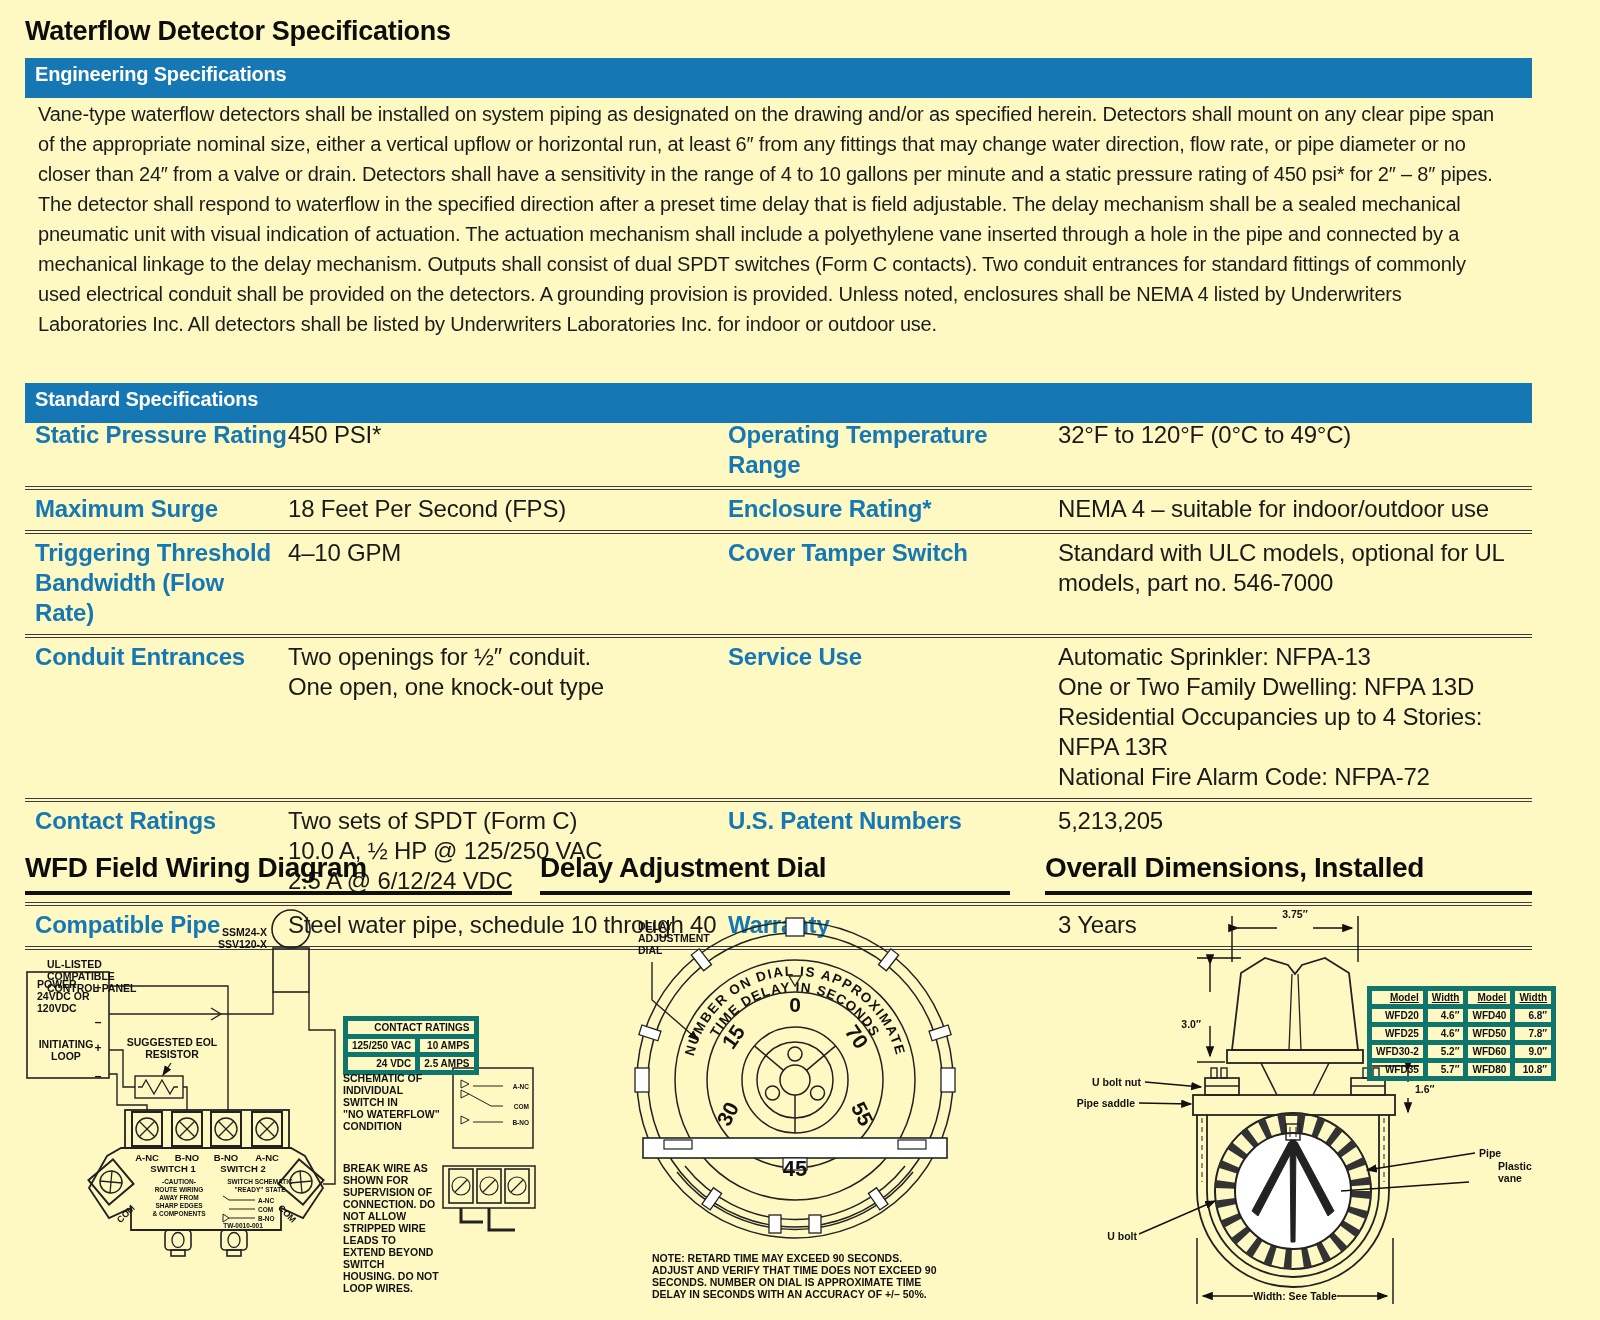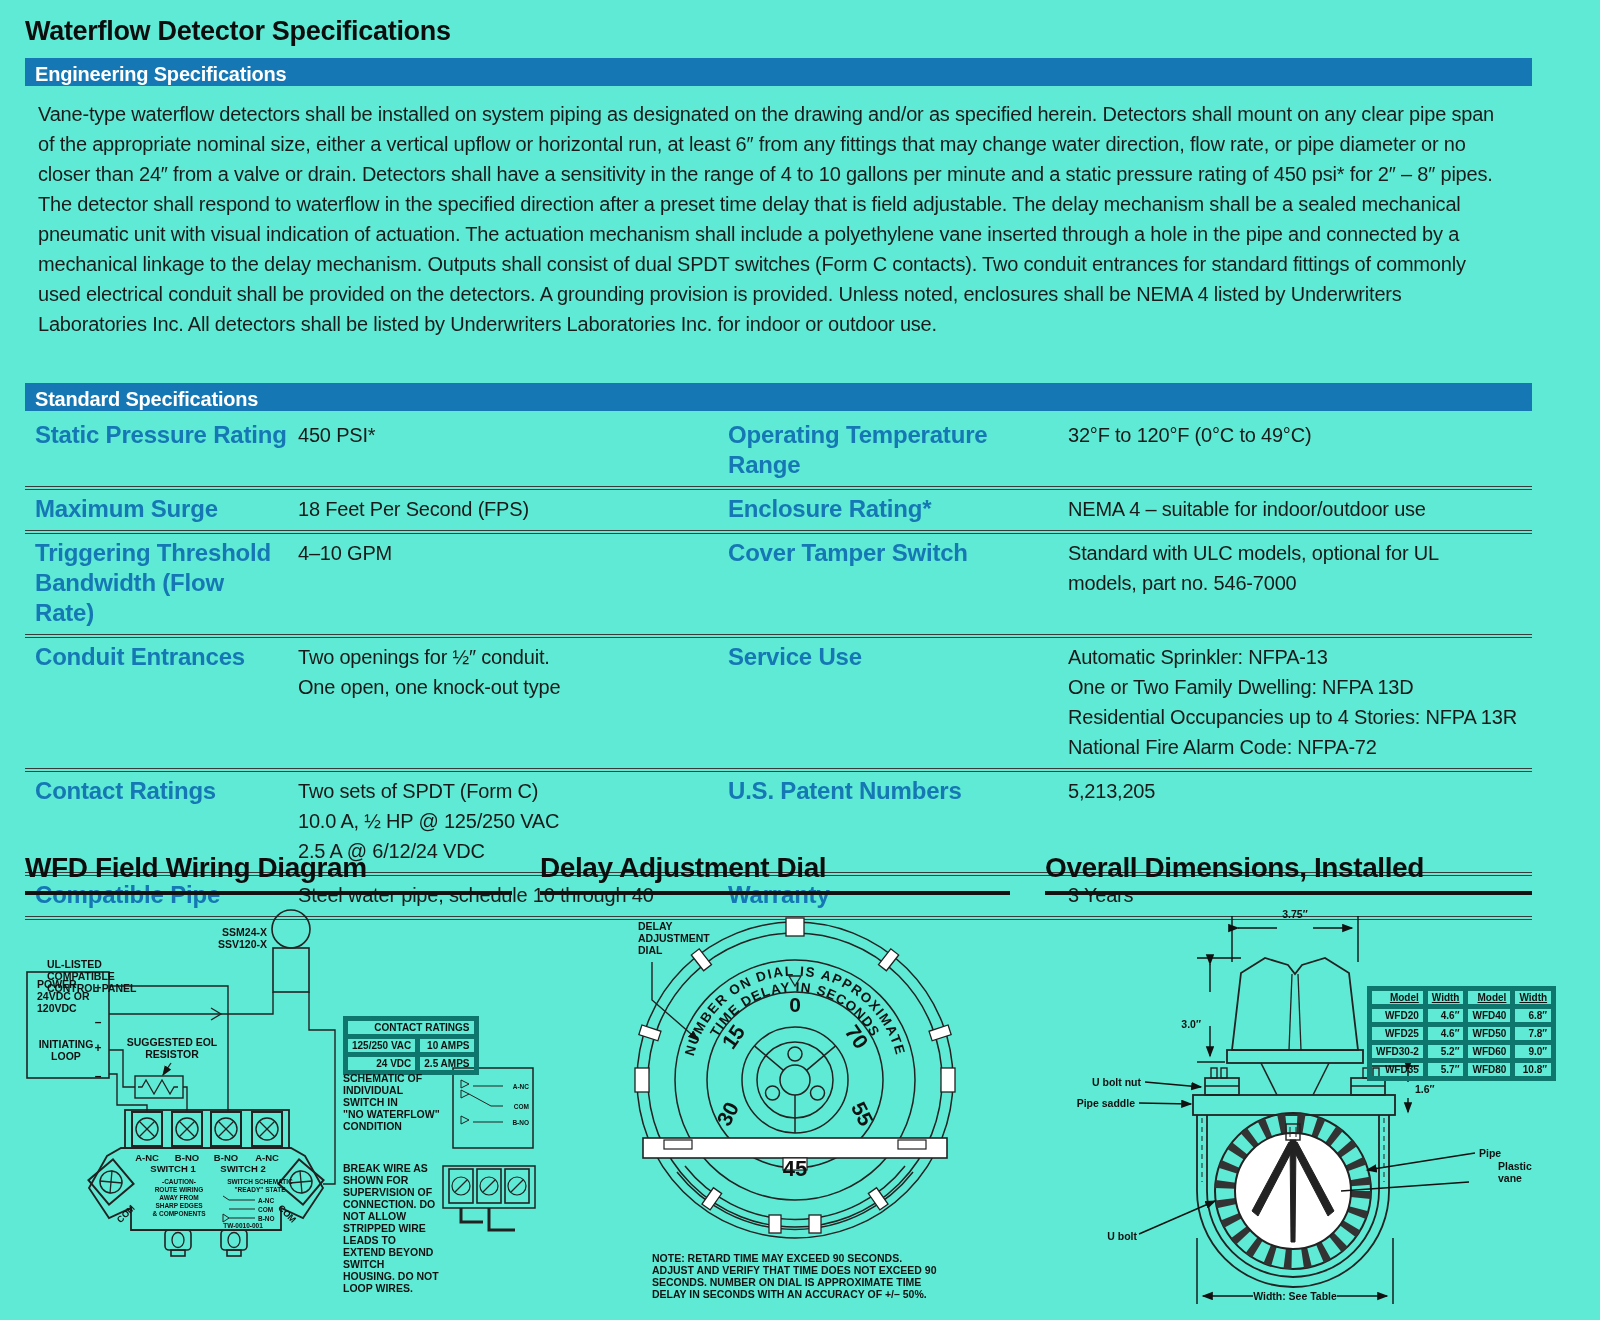--- a/index.html
+++ b/index.html
@@ -1,35 +1,35 @@
 <!DOCTYPE html>
 <html><head>
 <meta charset="utf-8">
 <style>
   html,body{margin:0;padding:0;background:#fff;}
-  .page{position:relative;width:1600px;height:1320px;background:#5eead4;overflow:hidden;
+  .page{position:relative;width:1600px;height:1320px;background:#fef9c3;overflow:hidden;
         font-family:"Liberation Sans",sans-serif;color:#1a1a1a;}
   .abs{position:absolute;}
 
   
   .doc-title{left:25px;top:16px;font-size:27px;font-weight:800;color:#0d0d0d;letter-spacing:-0.3px;}
-  .blue-bar{left:25px;width:1507px;height:28px;background:#1577b4;color:#fff;
+  .blue-bar{left:25px;width:1507px;height:40px;background:#1577b4;color:#fff;
             font-size:20px;font-weight:700;line-height:33px;padding-left:10px;box-sizing:border-box;letter-spacing:-0.2px;}
   .eng-bar{top:58px;}
   .std-bar{top:383px;}
   .eng-body{left:38px;top:99px;width:1472px;font-size:20px;line-height:30px;color:#1c1c1c;letter-spacing:-0.2px;}
 
   
   .spec-table{left:25px;top:416px;width:1507px;}
   .spec-row{display:grid;grid-template-columns:253px 440px 330px 1fr;
             padding:4px 0 6px 10px;box-sizing:border-box;}
   .spec-row + .spec-row{border-top:4px double #3a3a3a;}
   .spec-end{border-top:4px double #3a3a3a;height:0;}
   .sl{color:#1577b4;font-weight:700;font-size:24px;line-height:30px;white-space:pre-line;letter-spacing:-0.2px;}
-  .sv{font-size:20px;line-height:30px;white-space:pre-line;letter-spacing:-0.2px;margin-left:10px;}
+  .sv{font-size:24px;line-height:30px;white-space:pre-line;letter-spacing:-0.2px;}
   .r0{min-height:36px;} .r1{min-height:36px;} .r2{min-height:66px;}
   .r3{min-height:125px;} .r4{min-height:96px;} .r5{min-height:34px;}
 
   
   .sec-h{top:852px;font-size:28px;font-weight:800;color:#0d0d0d;letter-spacing:-0.4px;
          border-bottom:4px solid #111;padding-bottom:7px;box-sizing:border-box;}
   .h-wiring{left:25px;width:487px;}
   .h-dial{left:540px;width:470px;}
   .h-dims{left:1045px;width:487px;}
   .diagram{top:900px;height:420px;}

